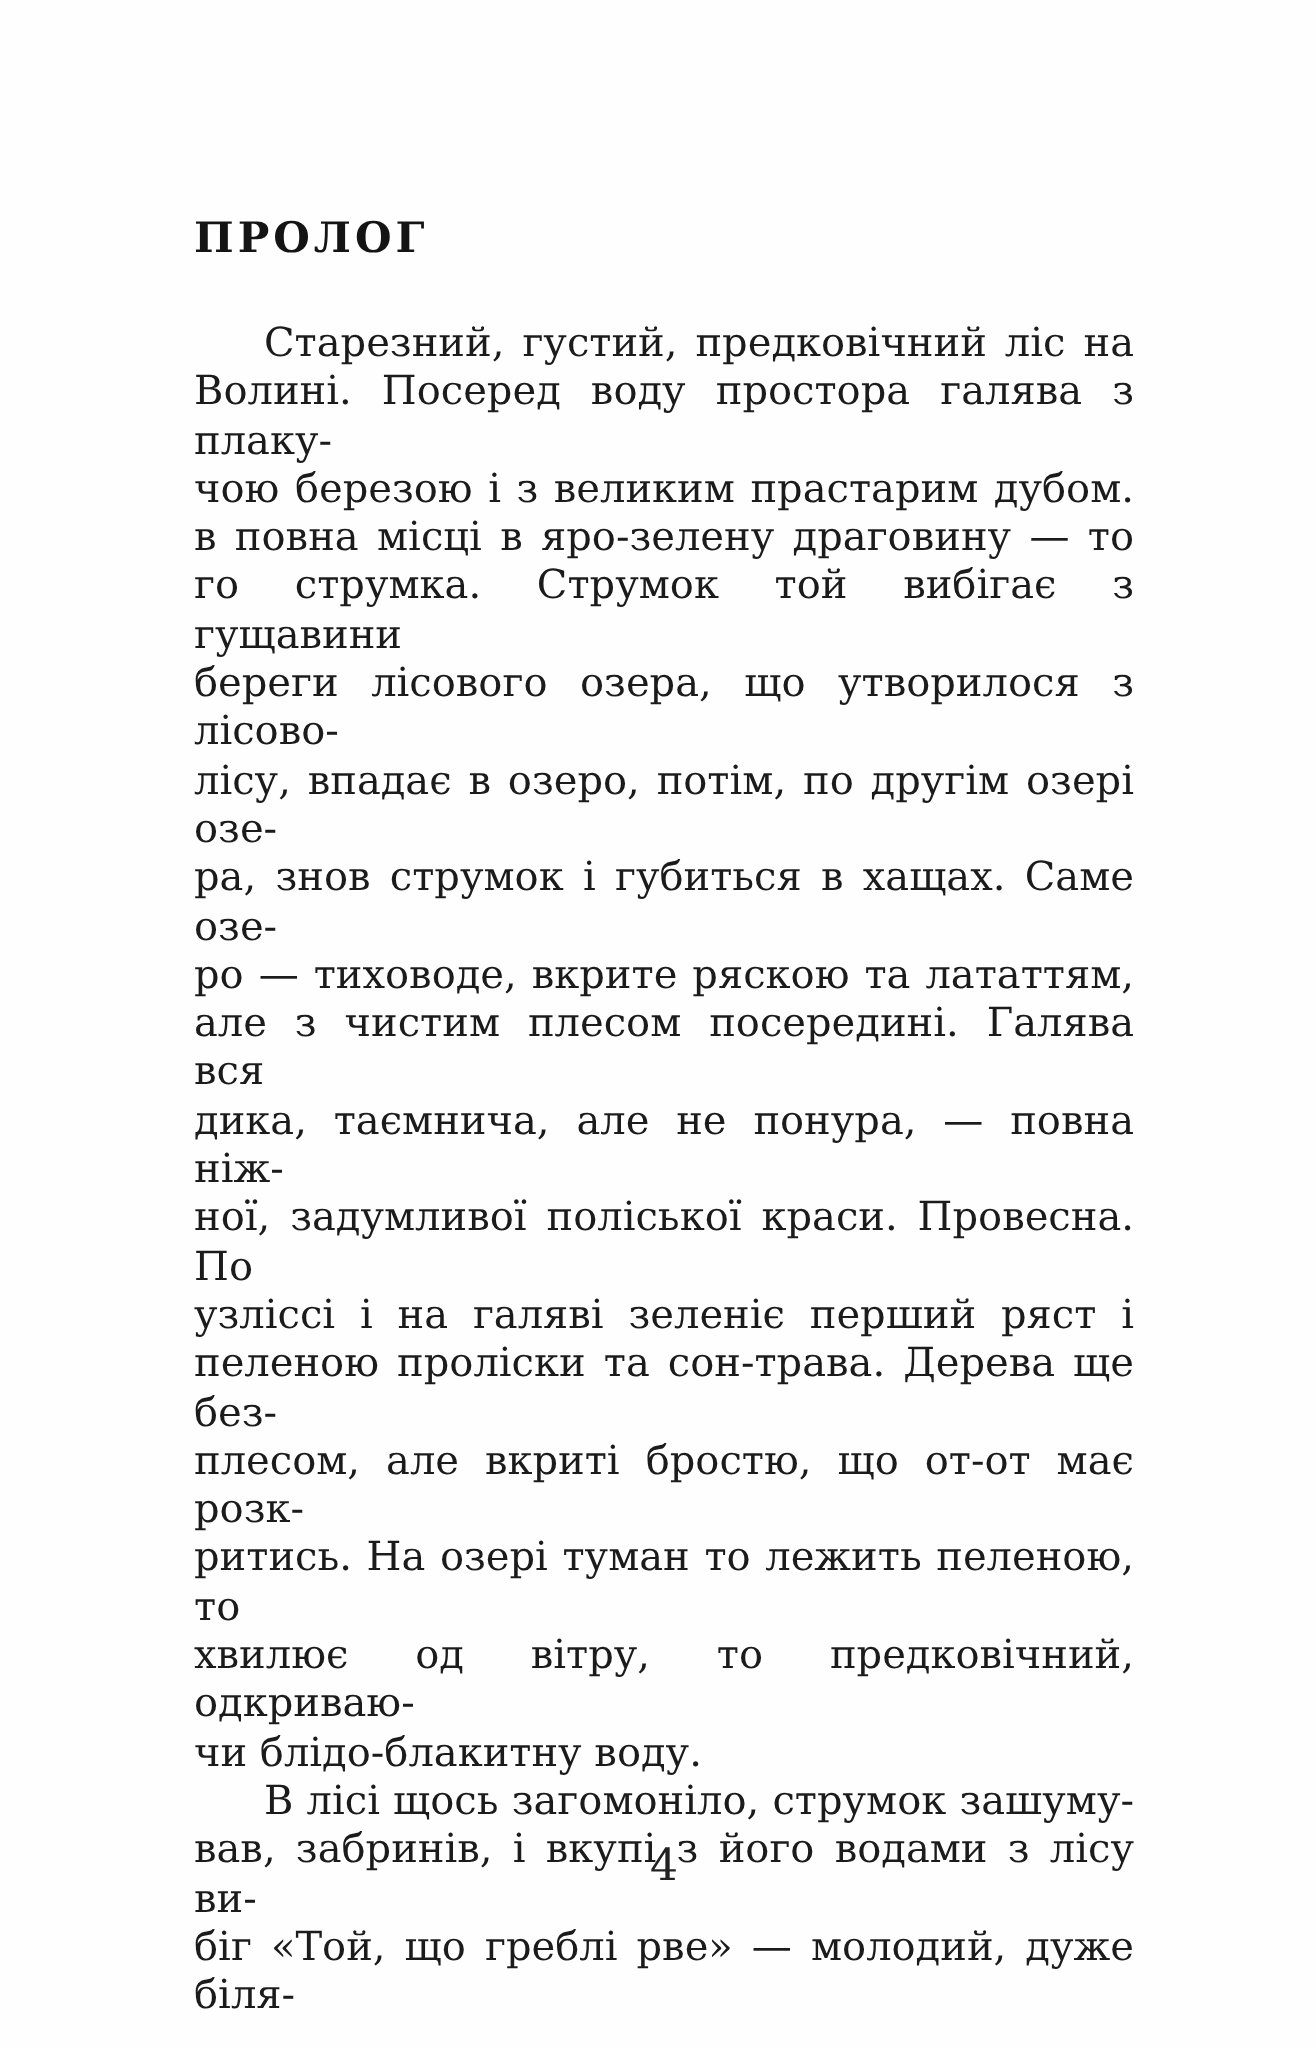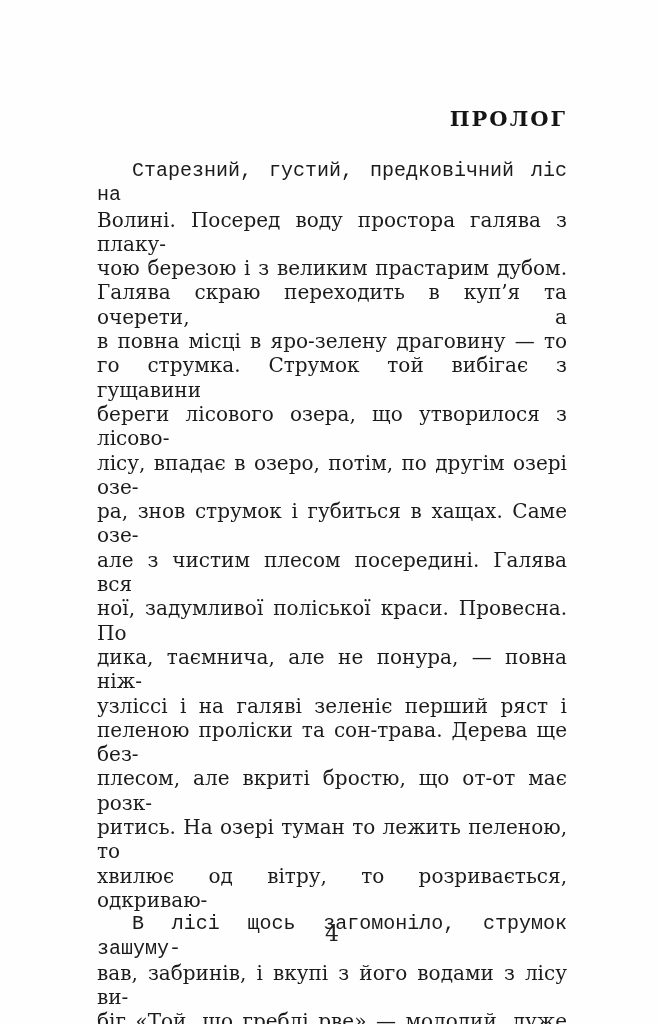--- a/index.html
+++ b/index.html
@@ -17,21 +17,21 @@
   }
   .page {
     position: absolute;
     inset: 0;
   }
   .heading {
     position: absolute;
     top: 106px;
     left: 97px;
     width: 470px;
-    text-align: right;
+    text-align: left;
     font-weight: bold;
     font-size: 21px;
     letter-spacing: 2px;
     color: #141414;
   }
   .text-block {
     position: absolute;
     top: 159px;
     left: 97px;
     width: 470px;
@@ -42,21 +42,20 @@
     text-align: justify;
     text-align-last: justify;
     -moz-text-align-last: justify;
   }
   .line.para-end {
     text-align-last: left;
     -moz-text-align-last: left;
   }
   .line.indent {
     text-indent: 35px;
-    font-family: Liberation Mono, monospace;
   }
   .page-number {
     position: absolute;
     top: 921px;
     left: 97px;
     width: 470px;
     text-align: center;
     font-size: 22px;
     color: #222;
   }
@@ -64,33 +63,34 @@
 </head>
 <body>
 
 <div class="page">
   <div class="heading">ПРОЛОГ</div>
 
   <div class="text-block" id="text-block">
       <div class="line indent">Старезний, густий, предковічний ліс на</div>
       <div class="line">Волині. Посеред воду простора галява з плаку-</div>
       <div class="line">чою березою і з великим прастарим дубом.</div>
-      <div class="line">Галява скраю переходить в куп’я та очерети, а</div>
       <div class="line">в повна місці в яро-зелену драговину — то</div>
       <div class="line">го струмка. Струмок той вибігає з гущавини</div>
       <div class="line">береги лісового озера, що утворилося з лісово-</div>
       <div class="line">лісу, впадає в озеро, потім, по другім озері озе-</div>
       <div class="line">ра, знов струмок і губиться в хащах. Саме озе-</div>
+      <div class="line">ро — тиховоде, вкрите ряскою та лататтям,</div>
       <div class="line">але з чистим плесом посередині. Галява вся</div>
+      <div class="line">дика, таємнича, але не понура, — повна ніж-</div>
       <div class="line">ної, задумливої поліської краси. Провесна. По</div>
-      <div class="line">дика, таємнича, але не понура, — повна ніж-</div>
       <div class="line">узліссі і на галяві зеленіє перший ряст і</div>
       <div class="line">пеленою проліски та сон-трава. Дерева ще без-</div>
       <div class="line">плесом, але вкриті бростю, що от-от має розк-</div>
       <div class="line">ритись. На озері туман то лежить пеленою, то</div>
-      <div class="line">хвилює од вітру, то розривається, одкриваю-</div>
+      <div class="line">хвилює од вітру, то предковічний, одкриваю-</div>
+      <div class="line para-end">чи блідо-блакитну воду.</div>
       <div class="line indent">В лісі щось загомоніло, струмок зашуму-</div>
       <div class="line">вав, забринів, і вкупі з його водами з лісу ви-</div>
       <div class="line">біг «Той, що греблі рве» — молодий, дуже біля-</div>
     </div>
 
   <div class="page-number">4</div>
 </div>
 
 </body></html>

